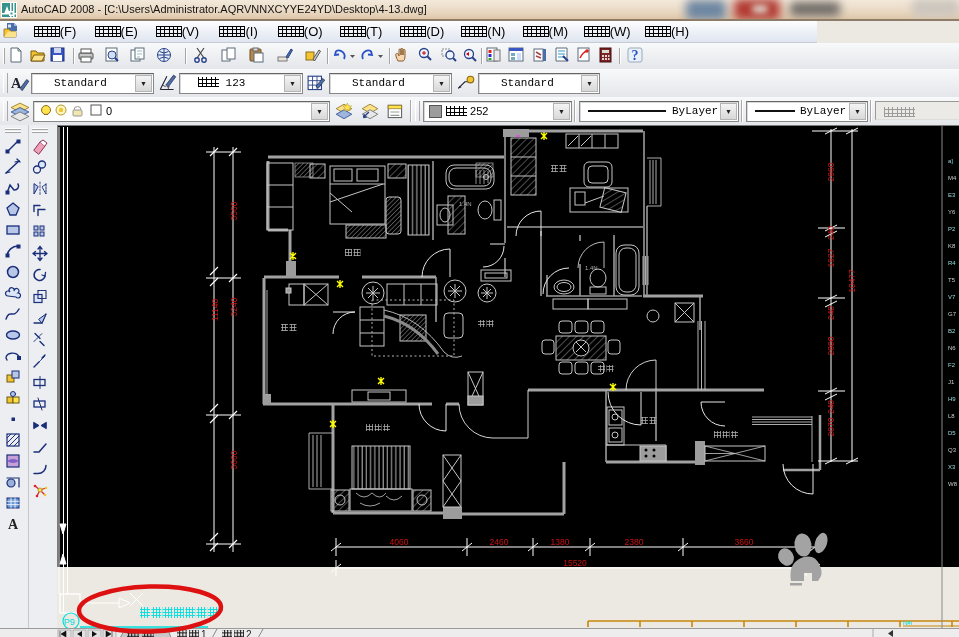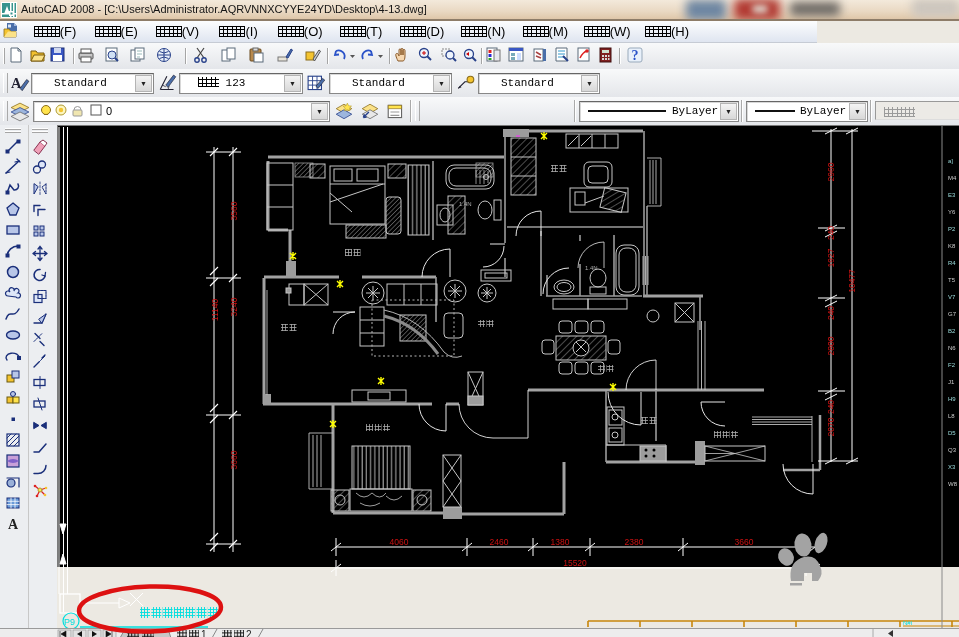--- a/index.html
+++ b/index.html
@@ -296,20 +296,25 @@
       <path d="M9,7 L16,11 9,15 2,11 z" fill="#e8e8e8" stroke="#666" stroke-width="0.7"></path>
       <path d="M3,14 l5,-5 M3,14 l1,-3 M3,14 l3,-0.5" stroke="#28418a" stroke-width="1.2" fill="none"></path>
     </svg>
   <svg class="icon" style="left:386px;top:5px" width="18" height="18" viewBox="0 0 18 18">
       <rect x="2" y="3" width="12" height="11" fill="#fff" stroke="#666"></rect>
       <path d="M2,3 h12 v3 h-12 z" fill="#ffe34d" stroke="#8a6d1c" stroke-width="0.6"></path>
       <path d="M4,9 h8 M4,12 h8" stroke="#999"></path>
     </svg>
   <div class="sep" style="left:410px;top:3px;height:22px;"></div>
   <div class="grip" style="left:415px;top:4px;height:20px;"></div>
+  <div class="combo" style="left:423px;top:4px;width:147px;height:19px;">
+    <div style="position:absolute;left:5px;top:3px;width:11px;height:11px;background:#9c9c9c;border:1px solid #555;"></div>
+    <span style="position:absolute;left:22px;top:3px;font-size:11px;"><span class="cj" style="width:21px;height:10px"></span> 252</span>
+    <div class="arr">▼</div>
+  </div>
   <div class="sep" style="left:574px;top:3px;height:22px;"></div>
   <div class="combo" style="left:579px;top:4px;width:158px;height:19px;">
     <div style="position:absolute;left:8px;top:8px;width:78px;height:1.5px;background:#111;"></div>
     <span class="cadtxt" style="position:absolute;left:92px;top:3px;">ByLayer</span>
     <div class="arr">▼</div>
   </div>
   <div class="sep" style="left:741px;top:3px;height:22px;"></div>
   <div class="combo" style="left:746px;top:4px;width:120px;height:19px;">
     <div style="position:absolute;left:8px;top:8px;width:40px;height:1.5px;background:#111;"></div>
     <span class="cadtxt" style="position:absolute;left:53px;top:3px;">ByLayer</span>

